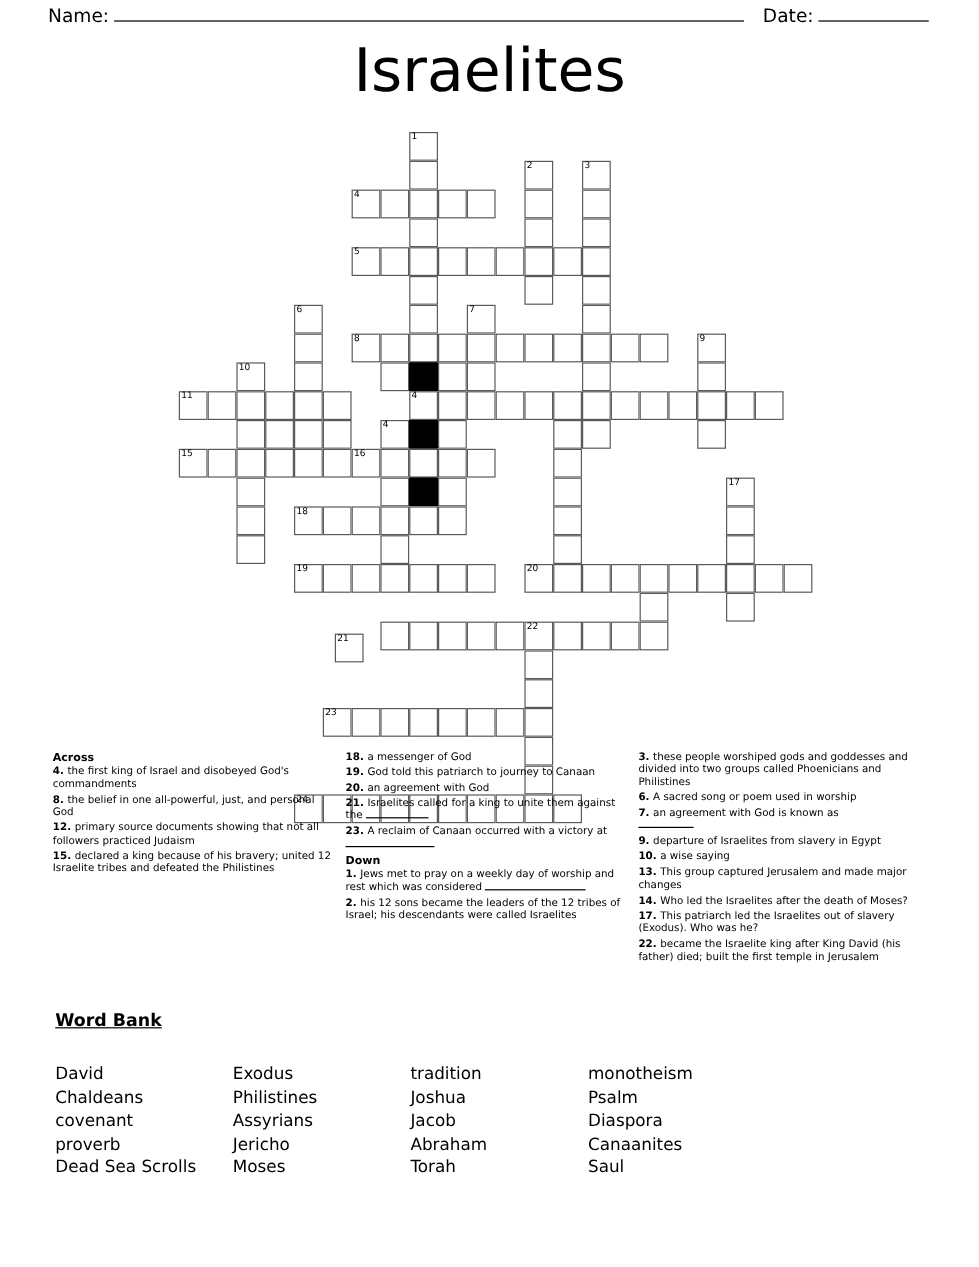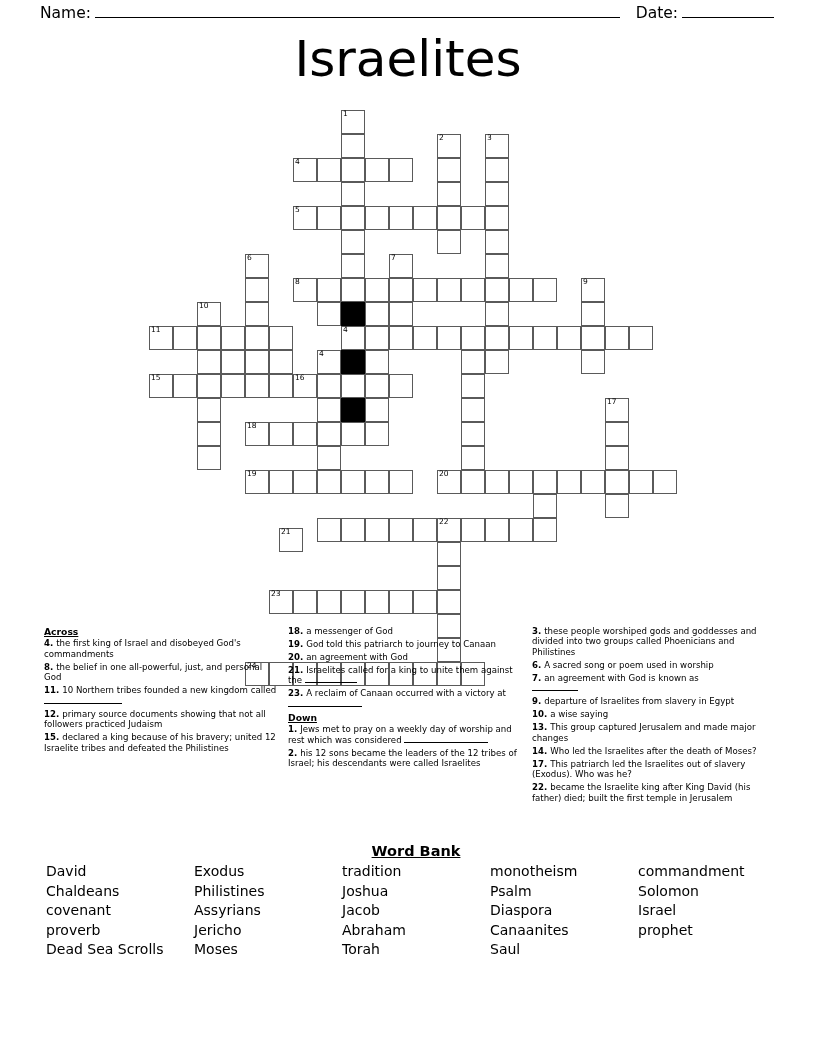--- a/index.html
+++ b/index.html
@@ -84,21 +84,20 @@
     height: 208px;
     display: flex;
     gap: 8px;
     font-size: 8.6px;
     line-height: 1.22;
   }
   .cluecol { width: 236px; }
   .cluecol.c3 { width: 244px; }
   .cluehead {
     font-weight: bold;
-    text-decoration: underline;
     font-size: 9.2px;
     margin-bottom: 1px;
   }
   .clue {
     margin-bottom: 2.5px;
     text-align: left;
   }
   .clue b { font-weight: bold; }
   .blankline {
     display: inline-block;
@@ -112,28 +111,27 @@
     position: absolute;
     left: 46px;
     top: 843px;
     width: 740px;
   }
   .wbhead {
     font-weight: bold;
     text-decoration: underline;
     font-size: 14.5px;
     margin-bottom: 3px;
-    text-align: center;
   }
   .wbgrid {
     display: flex;
     font-size: 14px;
     line-height: 19.5px;
   }
-  .wbcol { width: 148px; }
+  .wbcol { width: 148px; margin-top: 24px; }
   .wbcol .w { white-space: nowrap; }
 </style>
 </head>
 <body>
 
 <div class="namebar">
   <span class="lbl">Name:</span>
   <span class="rule"></span>
   <span class="gap"></span>
   <span class="lbl">Date:</span>
@@ -353,21 +351,20 @@
     <div class="cell" style="left: 437px; top: 662px;"></div>
     <div class="cell" style="left: 461px; top: 662px;"></div>
   </div>
 
 <div id="clues">
   <div class="cluecol c1">
     <div class="cluehead">Across</div>
     <div id="col1">
         <div class="clue"><b>4. </b><span>the first king of Israel and disobeyed God's commandments</span></div>
         <div class="clue"><b>8. </b><span>the belief in one all-powerful, just, and personal God</span></div>
-        <div class="clue"><b>11. </b><span>10 Northern tribes founded a new kingdom called</span> <span class="blankline" style="width: 78px;"></span></div>
         <div class="clue"><b>12. </b><span>primary source documents showing that not all followers practiced Judaism</span></div>
         <div class="clue"><b>15. </b><span>declared a king because of his bravery; united 12 Israelite tribes and defeated the Philistines</span></div>
       </div>
   </div>
   <div class="cluecol c2">
     <div id="col2a">
         <div class="clue"><b>18. </b><span>a messenger of God</span></div>
         <div class="clue"><b>19. </b><span>God told this patriarch to journey to Canaan</span></div>
         <div class="clue"><b>20. </b><span>an agreement with God</span></div>
         <div class="clue"><b>21. </b><span>Israelites called for a king to unite them against the</span> <span class="blankline" style="width: 52px;"></span></div>
@@ -418,20 +415,14 @@
         <div class="w">Abraham</div>
         <div class="w">Torah</div>
       </div>
       <div class="wbcol">
         <div class="w">monotheism</div>
         <div class="w">Psalm</div>
         <div class="w">Diaspora</div>
         <div class="w">Canaanites</div>
         <div class="w">Saul</div>
       </div>
-      <div class="wbcol">
-        <div class="w">commandment</div>
-        <div class="w">Solomon</div>
-        <div class="w">Israel</div>
-        <div class="w">prophet</div>
-      </div>
     </div>
 </div>
 
 </body></html>

